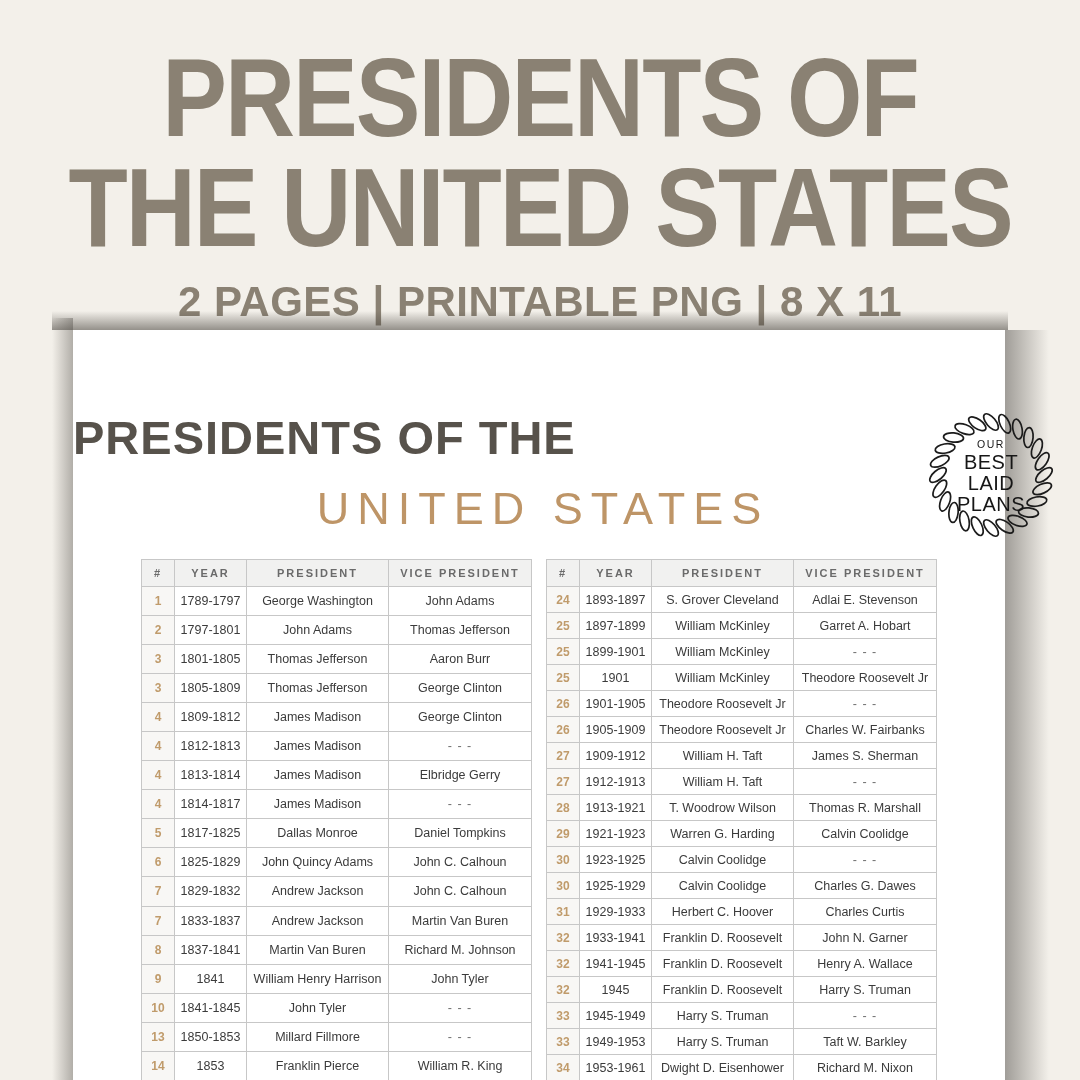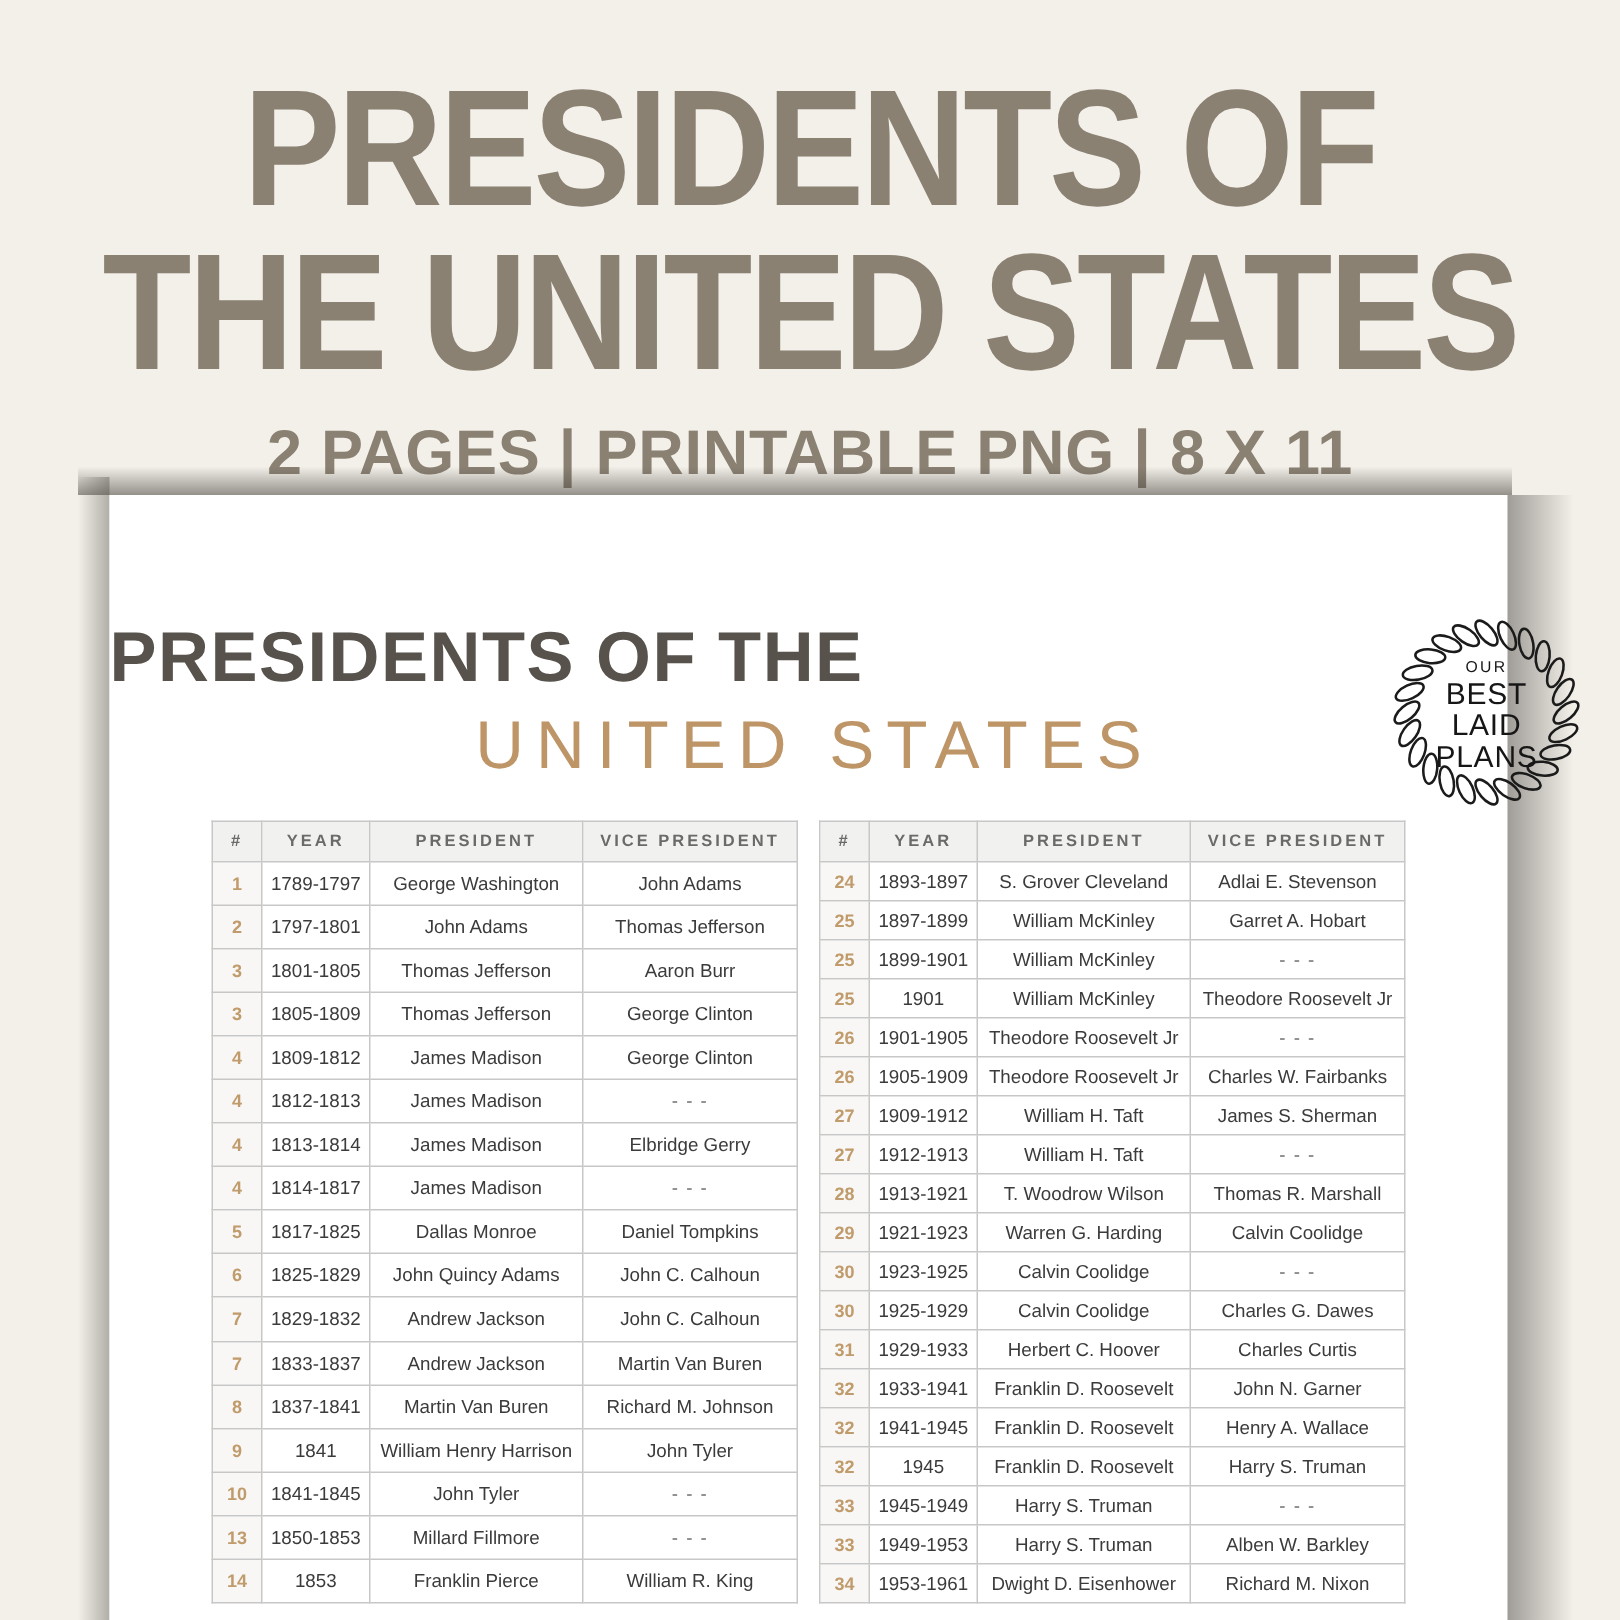--- a/index.html
+++ b/index.html
@@ -42,21 +42,21 @@
   .page {
     position:absolute; left:73px; top:330px; width:932px; height:750px;
     background:#ffffff;
   }
   .page-heading1 {
     padding-top:84px; text-align:left; line-height:1;
     font-size:47px; font-weight:bold; letter-spacing:1px;
     color: var(--dark, #57524B);
   }
   .page-heading2 {
-    margin-top:13px; text-align:center; line-height:1; padding-left:8px;
+    margin-top:25px; text-align:center; line-height:1; padding-left:8px;
     font-size:45px; font-weight:normal; letter-spacing:8px;
     color: var(--tan, #BE9567);
   }
 
   
   .tables { display:flex; justify-content:center; gap:14px; margin-top:28px; }
   table { border-collapse:collapse; width:390px; table-layout:fixed; background:#fff; }
   col.c-num { width:33px; } col.c-year { width:72px; }
   col.c-pres { width:142px; } col.c-vp { width:143px; }
   th {
@@ -335,21 +335,21 @@
           <tr>
             <td class="num">33</td>
             <td>1945-1949</td>
             <td>Harry S. Truman</td>
             <td class="dash">- - -</td>
           </tr>
           <tr>
             <td class="num">33</td>
             <td>1949-1953</td>
             <td>Harry S. Truman</td>
-            <td>Alben W. Barkley</td>
+            <td>Taft W. Barkley</td>
           </tr>
           <tr>
             <td class="num">34</td>
             <td>1953-1961</td>
             <td>Dwight D. Eisenhower</td>
             <td>Richard M. Nixon</td>
           </tr>
         </tbody>
       </table>
   </div>

